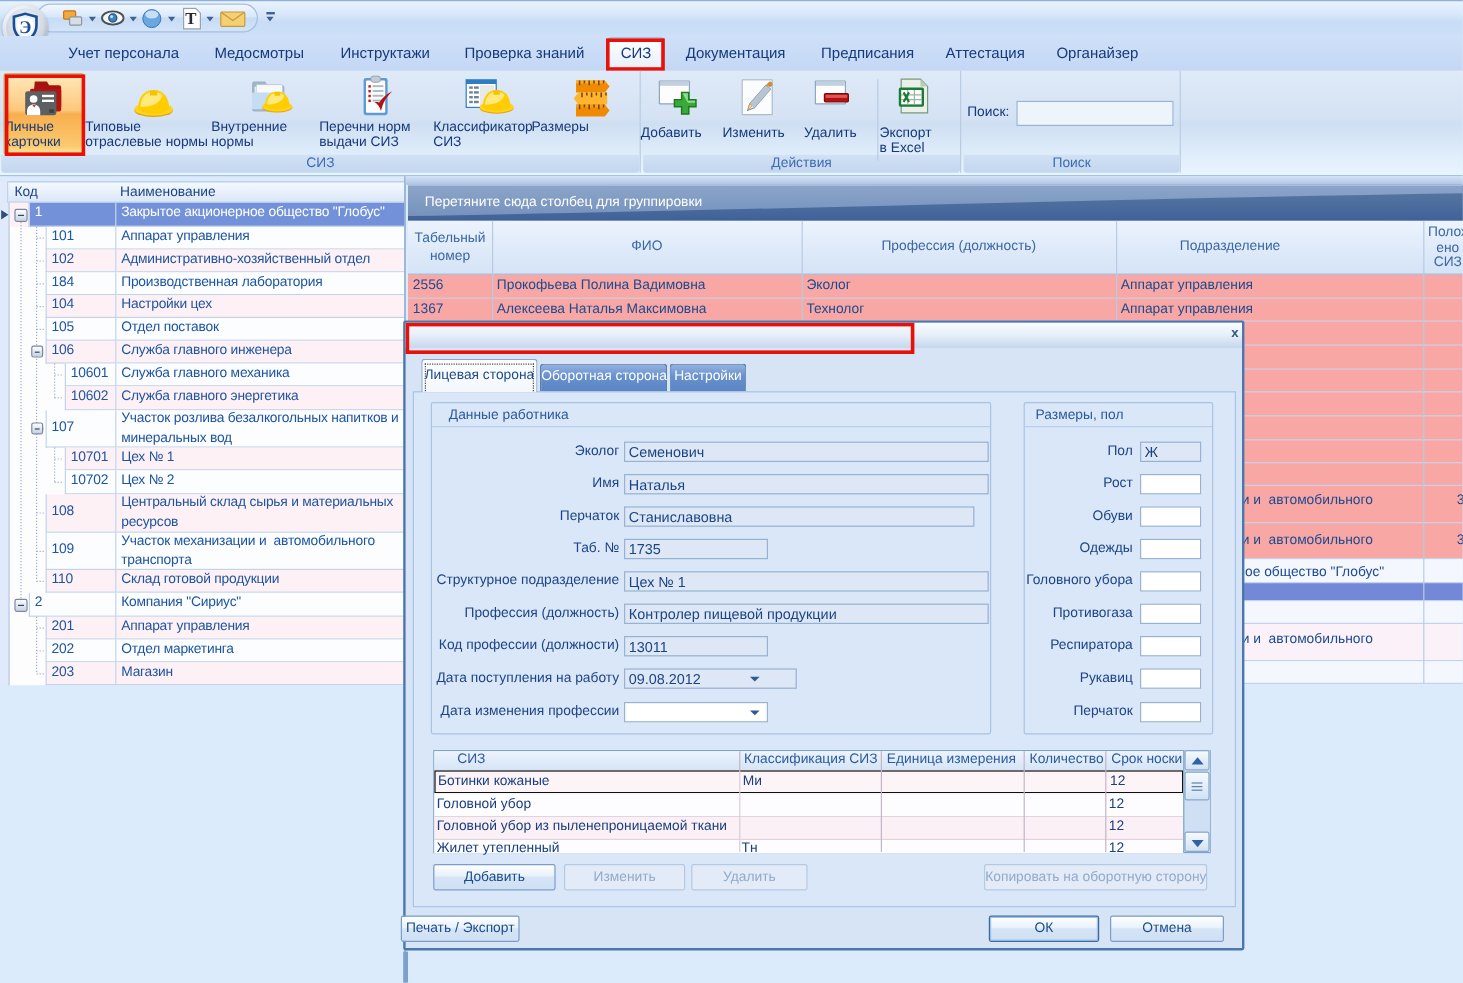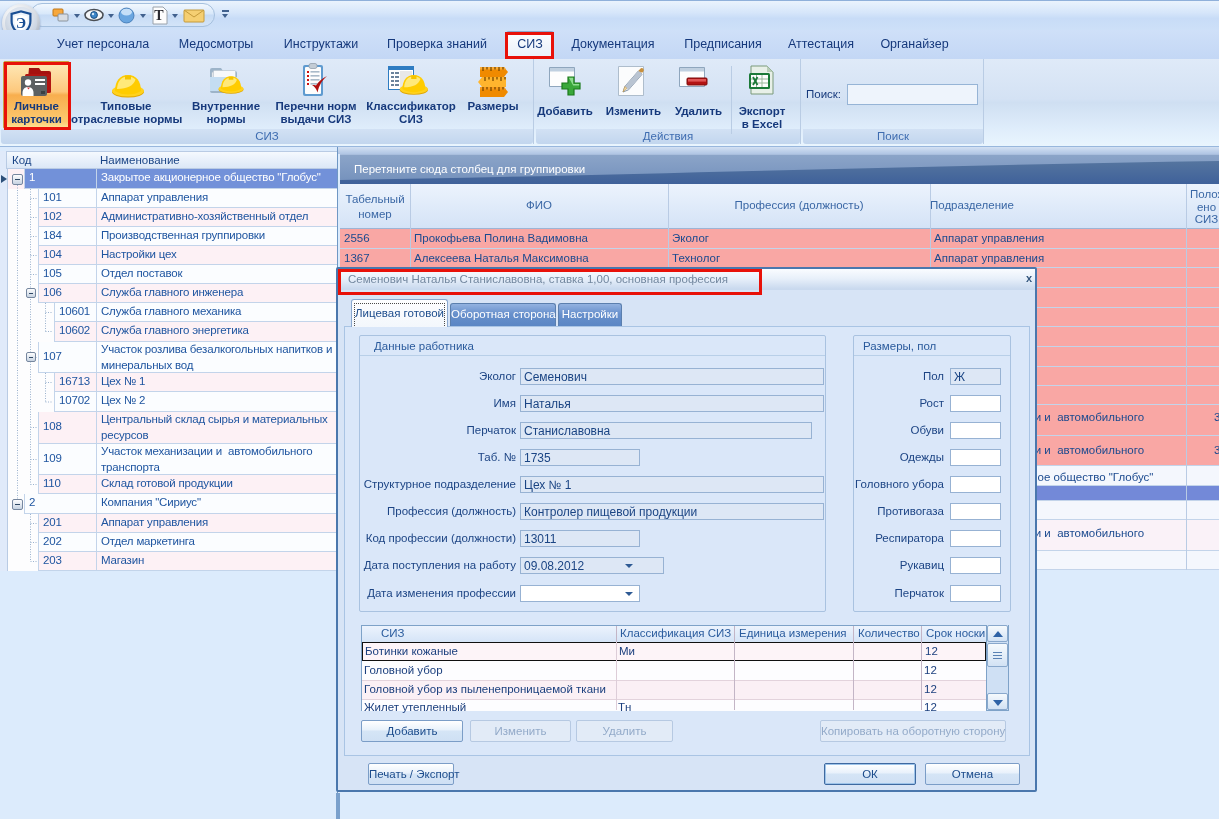--- a/index.html
+++ b/index.html
@@ -23,21 +23,21 @@
 #tabrow { left:0; top:30px; width:1219px; height:29px; background:linear-gradient(#cfe0f8,#c3d7f5); }
 .rtab { top:37px; height:18px; color:#16397c; font-size:12.5px; text-align:center; }
 #acttab { left:506px; top:31px; width:48px; height:28px; background:linear-gradient(#fdfeff,#eef3fb 70%,#e8effa); border:1px solid #8ba9ce; border-bottom:none; border-radius:3px 3px 0 0; }
 #redtab { left:505px; top:32px; width:49px; height:27px; border:3px solid #e81109; }
 
 #ribbon { left:0; top:59px; width:1219px; height:87px;
   background:linear-gradient(#dfeaf8 0%, #d4e2f4 46%, #cfdff2 50%, #dfedfb 80%, #e9f5fe 100%); }
 #ribbonline { left:0; top:146px; width:1219px; height:1px; background:#98b7dd; }
 .rgroup { top:59px; height:85px; border-right:1px solid #b9cce4; }
 .rglabel { top:129px; height:15px; text-align:center; color:#3e6cb0; font-size:11.5px; background:linear-gradient(#d2e1f4,#c2d6ee); border-radius:0 0 3px 3px; padding-top:1px; }
-.rbtnlabel { color:#16397c; font-size:11.5px; text-align:center; line-height:13px; white-space:nowrap;font-weight:bold; }
+.rbtnlabel { color:#16397c; font-size:11.5px; line-height:13px; white-space:nowrap; }
 #lkbtn { left:3px; top:61px; width:67px; height:68px;
   background:linear-gradient(#fee9b9 0%, #fdc87c 45%, #f8ae4e 50%, #fbc96f 90%, #fde49a 100%);
   border:1px solid #c9a243; border-radius:2px; }
 #lkred { left:4px; top:62px; width:67px; height:68px; border:3px solid #e81109; }
 
 #treepanel { left:0; top:147px; width:337px; height:672px; background:#dcebfc; }
 #treehdr { left:7px; top:151px; width:330px; height:18px; background:linear-gradient(#f5f9fe,#dbe7f7); border-top:1px solid #b9cbe4; border-bottom:1px solid #b9cbe4; color:#1b4586; }
 .tc { border-bottom:1px solid #c3d4ea; border-left:1px solid #c3d4ea; color:#1f55a0; overflow:hidden; letter-spacing:-0.18px; }
 .tc.w { background:#fbfdff; }
 .tc.p { background:#fdf1f5; }
@@ -300,21 +300,21 @@
 <div class="abs tc p" style="left:38px;top:208px;width:58px;height:19px">
       <span style="position:absolute;left:4px;top:2px">102</span>
     </div>
 <div class="abs tc p" style="left:96px;top:208px;width:241px;height:19px">
       <span style="position:absolute;left:4px;top:1px;line-height:15.5px">Административно-хозяйственный отдел</span>
     </div>
 <div class="abs tc w" style="left:38px;top:227px;width:58px;height:19px">
       <span style="position:absolute;left:4px;top:2px">184</span>
     </div>
 <div class="abs tc w" style="left:96px;top:227px;width:241px;height:19px">
-      <span style="position:absolute;left:4px;top:1px;line-height:15.5px">Производственная группировки</span>
+      <span style="position:absolute;left:4px;top:1px;line-height:15.5px">Производственная лаборатория</span>
     </div>
 <div class="abs tc p" style="left:38px;top:246px;width:58px;height:19px">
       <span style="position:absolute;left:4px;top:2px">104</span>
     </div>
 <div class="abs tc p" style="left:96px;top:246px;width:241px;height:19px">
       <span style="position:absolute;left:4px;top:1px;line-height:15.5px">Настройки цех</span>
     </div>
 <div class="abs tc w" style="left:38px;top:265px;width:58px;height:19px">
       <span style="position:absolute;left:4px;top:2px">105</span>
     </div>
@@ -339,21 +339,21 @@
 <div class="abs tc p" style="left:96px;top:322px;width:241px;height:20px">
       <span style="position:absolute;left:4px;top:1px;line-height:15.5px">Служба главного энергетика</span>
     </div>
 <div class="abs tc w" style="left:38px;top:342px;width:58px;height:31px">
       <span style="position:absolute;left:4px;top:8px">107</span>
     </div>
 <div class="abs tc w" style="left:96px;top:342px;width:241px;height:31px">
       <span style="position:absolute;left:4px;top:0px;line-height:15.5px">Участок розлива безалкогольных напитков и<br>минеральных вод</span>
     </div>
 <div class="abs tc p" style="left:54px;top:373px;width:42px;height:19px">
-      <span style="position:absolute;left:4px;top:2px">16713</span>
+      <span style="position:absolute;left:4px;top:2px">10701</span>
     </div>
 <div class="abs tc p" style="left:96px;top:373px;width:241px;height:19px">
       <span style="position:absolute;left:4px;top:1px;line-height:15.5px">Цех № 1</span>
     </div>
 <div class="abs tc w" style="left:54px;top:392px;width:42px;height:20px">
       <span style="position:absolute;left:4px;top:2px">10702</span>
     </div>
 <div class="abs tc w" style="left:96px;top:392px;width:241px;height:20px">
       <span style="position:absolute;left:4px;top:1px;line-height:15.5px">Цех № 2</span>
     </div>
@@ -459,21 +459,21 @@
       <rect width="879" height="30" fill="url(#gb1)"></rect>
       <path d="M0 26 C260 22 560 12 879 7 L879 30 L0 30 Z" fill="url(#gb2)"></path>
       <rect width="879" height="1" y="0" fill="#a9bedd"></rect>
     </svg>
     <span style="position:absolute;left:14px;top:9px">Перетяните сюда столбец для группировки</span>
   </div>
 <div class="abs" id="gridhdr">
 <span style="position:absolute;left:0px;top:8px;width:70px;text-align:center;line-height:14.5px">Табельный<br>номер</span>
 <span style="position:absolute;left:70px;top:15px;width:258px;text-align:center">ФИО</span>
 <span style="position:absolute;left:328px;top:15px;width:262px;text-align:center">Профессия (должность)</span>
-<span style="position:absolute;left:590px;top:15px;width:256px;">Подразделение</span>
+<span style="position:absolute;left:557px;top:15px;width:256px;text-align:center">Подразделение</span>
 <span style="position:absolute;left:850px;top:4px;width:33px;text-align:center;line-height:12.5px;font-size:11.5px;overflow:hidden;display:inline-block;height:40px">Полож<br>ено<br>СИЗ</span>
 </div>
 <div id="gridrows">
 <div class="abs grow" style="top:229px;height:20px;background:#f9a7a4">
 <span style="position:absolute;left:4px;top:2px;line-height:15.5px;white-space:nowrap">2556</span>
 <span style="position:absolute;left:74px;top:2px;line-height:15.5px;white-space:nowrap">Прокофьева Полина Вадимовна</span>
 <span style="position:absolute;left:332px;top:2px;line-height:15.5px;white-space:nowrap">Эколог</span>
 <span style="position:absolute;left:594px;top:2px;line-height:15.5px;white-space:nowrap">Аппарат управления</span>
 </div>
 <div class="abs grow" style="top:249px;height:19px;background:#f9a7a4">
@@ -517,34 +517,33 @@
 <div class="abs grow" style="top:551px;height:19px;background:#f4f7fd">
 </div>
 </div>
 <div class="abs gcol" style="left:410px;top:184px;height:386px"></div>
 <div class="abs gcol" style="left:668px;top:184px;height:386px"></div>
 <div class="abs gcol" style="left:930px;top:184px;height:386px"></div>
 <div class="abs gcol" style="left:1186px;top:184px;height:386px"></div>
 
 <div class="abs" id="dlg"></div>
 <div class="abs" id="dlgtitle">
-    <span style="position:absolute;left:10px;top:4px;font-size:11.5px">Семенович Наталья Станиславовна, ставка 1,00, основная профессия</span>
     <span style="position:absolute;left:688px;top:3px;color:#33567e;font-weight:bold;font-size:11px">x</span>
   </div>
 <div class="abs" id="dlgred"></div>
 <div class="abs" id="tabpanel"></div>
 
 <div class="abs" style="left:450px;top:303px;width:106px;height:23px;background:linear-gradient(#93b2e0,#6790cc 45%,#5b86c4);border:1px solid #5b7fae;border-bottom:none;border-radius:3px 3px 0 0;color:#fff">
     <span style="position:absolute;left:0;top:4px;width:100%;text-align:center;white-space:nowrap">Оборотная сторона</span>
   </div>
 <div class="abs" style="left:558px;top:303px;width:64px;height:23px;background:linear-gradient(#93b2e0,#6790cc 45%,#5b86c4);border:1px solid #5b7fae;border-bottom:none;border-radius:3px 3px 0 0;color:#fff">
     <span style="position:absolute;left:0;top:4px;width:100%;text-align:center;white-space:nowrap">Настройки</span>
   </div>
 <div class="abs" style="left:351px;top:299px;width:97px;height:28px;background:linear-gradient(#fefeff,#f3f7fc);border:1px solid #8aa8cf;border-bottom:none;border-radius:3px 3px 0 0;color:#1c4c8c">
-    <span style="position:absolute;left:0;top:7px;width:100%;text-align:center;white-space:nowrap">Лицевая готовой</span>
+    <span style="position:absolute;left:0;top:7px;width:100%;text-align:center;white-space:nowrap">Лицевая сторона</span>
     <div style="position:absolute;left:2px;top:3px;right:2px;bottom:1px;border:1px dotted #4a4a4a;border-bottom:none"></div>
   </div>
 
 <div class="abs gbox" style="left:359px;top:335px;width:467px;height:277px"></div>
 <div class="abs" style="left:360px;top:336px;width:465px;height:20px;border-bottom:1px solid #b8cfe8"></div>
 <div class="abs gboxlbl" style="left:374px;top:340px">Данные работника</div>
 <div class="abs gbox" style="left:853px;top:335px;width:158px;height:277px"></div>
 <div class="abs" style="left:854px;top:336px;width:156px;height:20px;border-bottom:1px solid #b8cfe8"></div>
 <div class="abs gboxlbl" style="left:863px;top:340px">Размеры, пол</div>
 <div class="abs flabel" style="right:703px;top:370px">Эколог</div>
@@ -630,16 +629,16 @@
   </div>
 <div class="abs sbtn" style="left:987px;top:693px;width:21px;height:17px">
     <div class="sarr" style="margin:6px auto 0;border-top:6px solid #2e62a6"></div>
   </div>
 
 <div class="abs dbtn" style="left:361px;top:720px;width:102px">Добавить</div>
 <div class="abs dbtn dis" style="left:470px;top:720px;width:101px">Изменить</div>
 <div class="abs dbtn dis" style="left:576px;top:720px;width:97px">Удалить</div>
 <div class="abs dbtn dis" style="left:820px;top:720px;width:186px">Копировать на оборотную сторону</div>
 
-<div class="abs dbtn" style="left:368px;top:763px;width:86px">Печать / Экспорт</div>
+<div class="abs dbtn" style="left:334px;top:763px;width:99px">Печать / Экспорт</div>
 <div class="abs dbtn" style="left:824px;top:763px;width:92px;border-color:#3e69a0;box-shadow:0 0 0 1px #9dc4ea inset">ОК</div>
 <div class="abs dbtn" style="left:925px;top:763px;width:95px">Отмена</div>
 <div class="abs" style="left:336px;top:793px;width:4px;height:26px;background:#7aa0cc"></div>
 
 </body></html>

